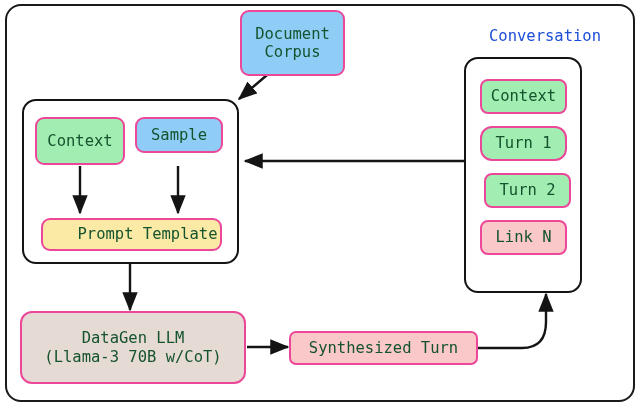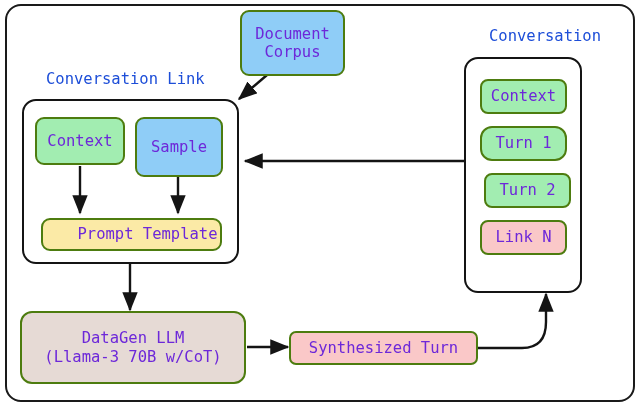--- a/index.html
+++ b/index.html
@@ -13,26 +13,26 @@
   #canvas {
     position: relative;
     width: 640px;
     height: 407px;
     background: #ffffff;
     overflow: hidden;
   }
   .node {
     position: absolute;
     box-sizing: border-box;
-    border: 2px solid #4d7c0f;
+    border: 2px solid #ec4899;
     display: flex;
     align-items: center;
     justify-content: center;
     text-align: center;
-    color: #6d28d9;
+    color: #14532d;
     line-height: 1.18;
     white-space: pre;
   }
   .outer-frame {
     position: absolute;
     box-sizing: border-box;
     border: 2px solid #1a1a1a;
     border-radius: 16px;
     background: transparent;
   }
@@ -95,34 +95,33 @@
 
     <g>
       <line x1="247" y1="347" x2="288" y2="347" stroke="#141414" stroke-width="2.4" marker-end="url(#ah)"></line>
     </g>
 
     <g>
       <path d="M478,348 L522,348 Q546,348 546,322 L546,294" fill="none" stroke="#141414" stroke-width="2.4" marker-end="url(#ah)"></path>
     </g>
   </svg>
 
-  <div class="grp-label" style="left:46px; top:70px;">Conversation Link</div>
   <div class="group-frame" style="left:22px; top:99px; width:217px; height:165px;"></div>
 
   <div class="grp-label" style="left:489px; top:27px;">Conversation</div>
   <div class="group-frame" style="left:464px; top:57px; width:118px; height:236px;"></div>
 
   <div class="node" style="left:240px; top:10px; width:105px; height:66px; border-radius:9px;
               background:#8fcdf7; font-size:15.5px;">Document
 Corpus</div>
 
   <div class="node" style="left:35px; top:117px; width:90px; height:48px; border-radius:9px;
               background:#a2edb1; font-size:15.5px;">Context</div>
 
-  <div class="node" style="left:135px; top:117px; width:88px; height:60px; border-radius:9px;
+  <div class="node" style="left:135px; top:117px; width:88px; height:36px; border-radius:9px;
               background:#8fcdf7; font-size:15.5px;text-align:right;">Sample</div>
 
   <div class="node" style="left:41px; top:218px; width:181px; height:33px; border-radius:9px;
               background:#fbeaa6; font-size:15.5px;padding-left:32px;">Prompt Template</div>
 
   <div class="node" style="left:20px; top:311px; width:226px; height:73px; border-radius:12px;
               background:#e6dad5; font-size:15.5px;">DataGen LLM
 (Llama-3 70B w/CoT)</div>
 
   <div class="node" style="left:289px; top:331px; width:189px; height:34px; border-radius:7px;

